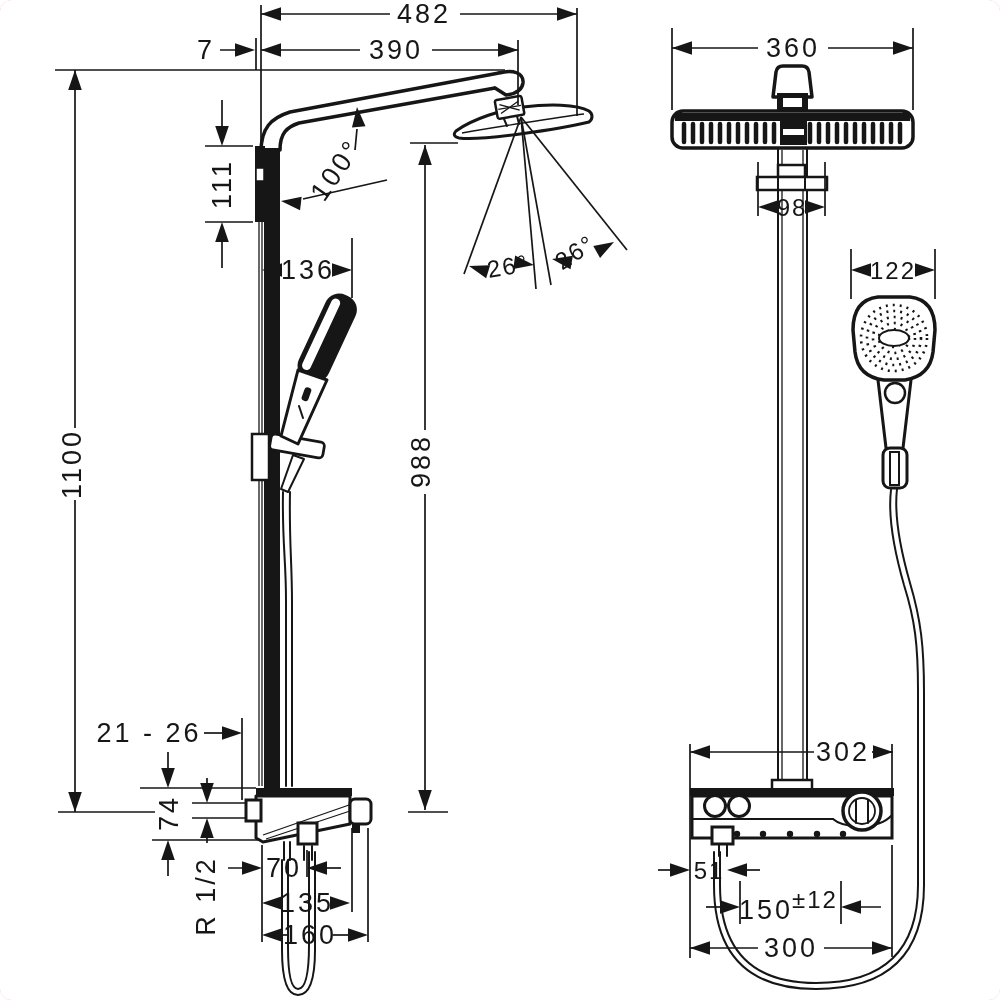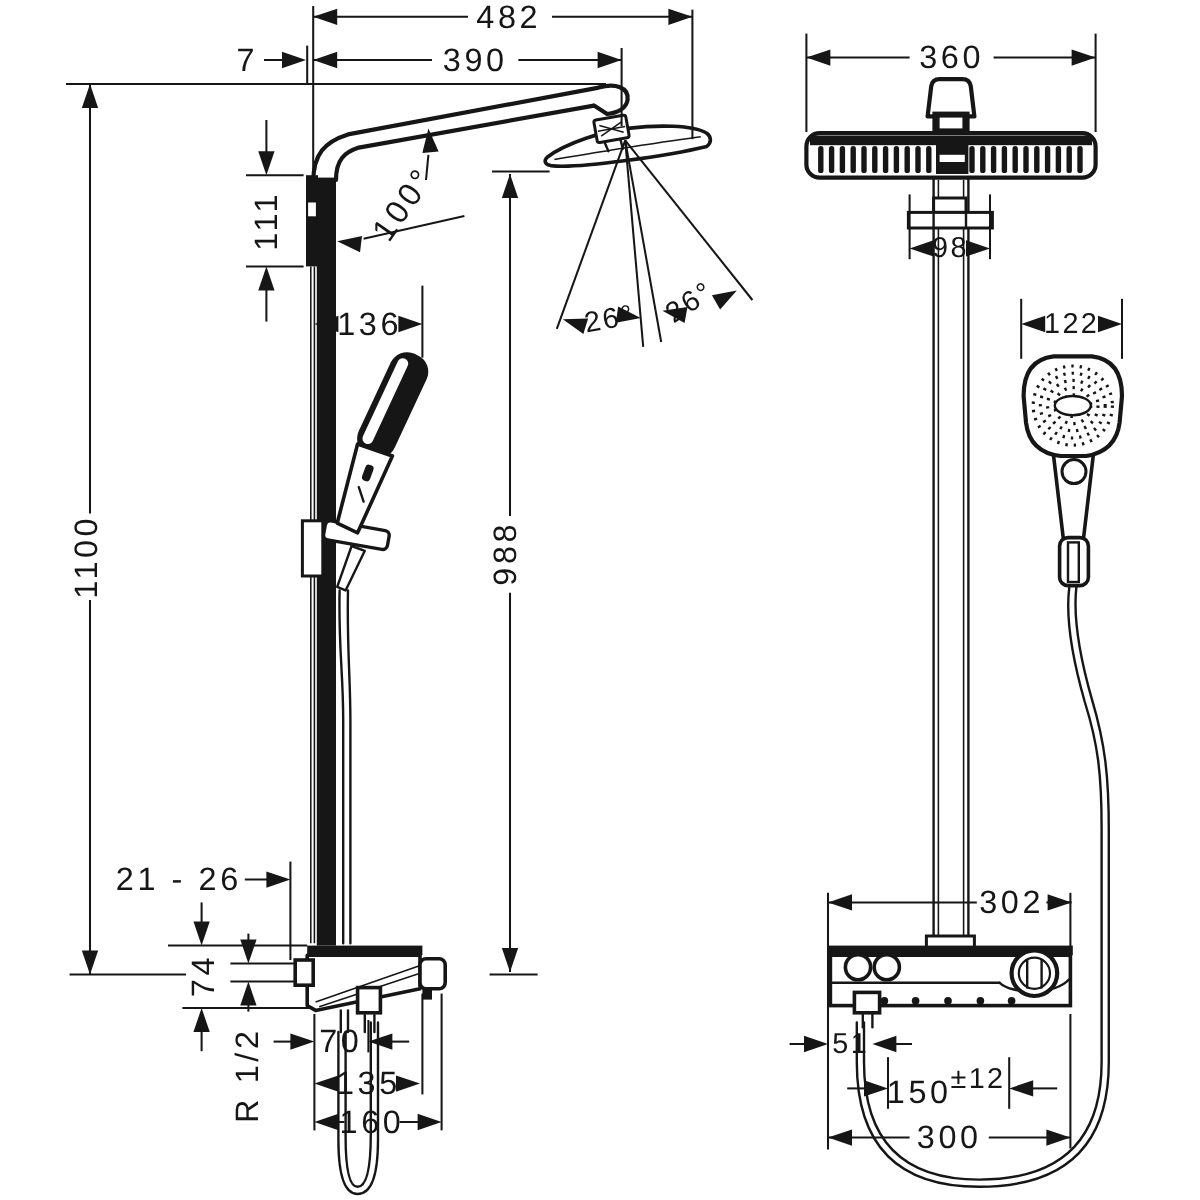--- a/index.html
+++ b/index.html
@@ -1,16 +1,16 @@
 <!DOCTYPE html>
 <html><head>
 <meta charset="utf-8">
 <style>
   html,body{margin:0;padding:0;background:#fff;}
-  .stage{width:1000px;height:1000px;position:relative;background:#fca5a5;overflow:hidden;}
+  .stage{width:1000px;height:1000px;position:relative;background:#fca5a5;overflow:hidden;border-radius:12px;}
   svg{display:block;}
   .ol{fill:none;stroke:#161616;stroke-width:3;stroke-linecap:round;stroke-linejoin:round;}
   .ol35{fill:none;stroke:#161616;stroke-width:3.5;stroke-linecap:round;stroke-linejoin:round;}
   .ol2{fill:none;stroke:#161616;stroke-width:2;stroke-linecap:round;stroke-linejoin:round;}
   .thin{fill:none;stroke:#161616;stroke-width:1.3;}
   .dim{fill:none;stroke:#161616;stroke-width:1.7;}
   .solid{fill:#161616;stroke:none;}
   .wfill{fill:#ffffff;}
   text{font-family:"Liberation Sans","DejaVu Sans",sans-serif;fill:#161616;
        font-size:27px;letter-spacing:3px;}

